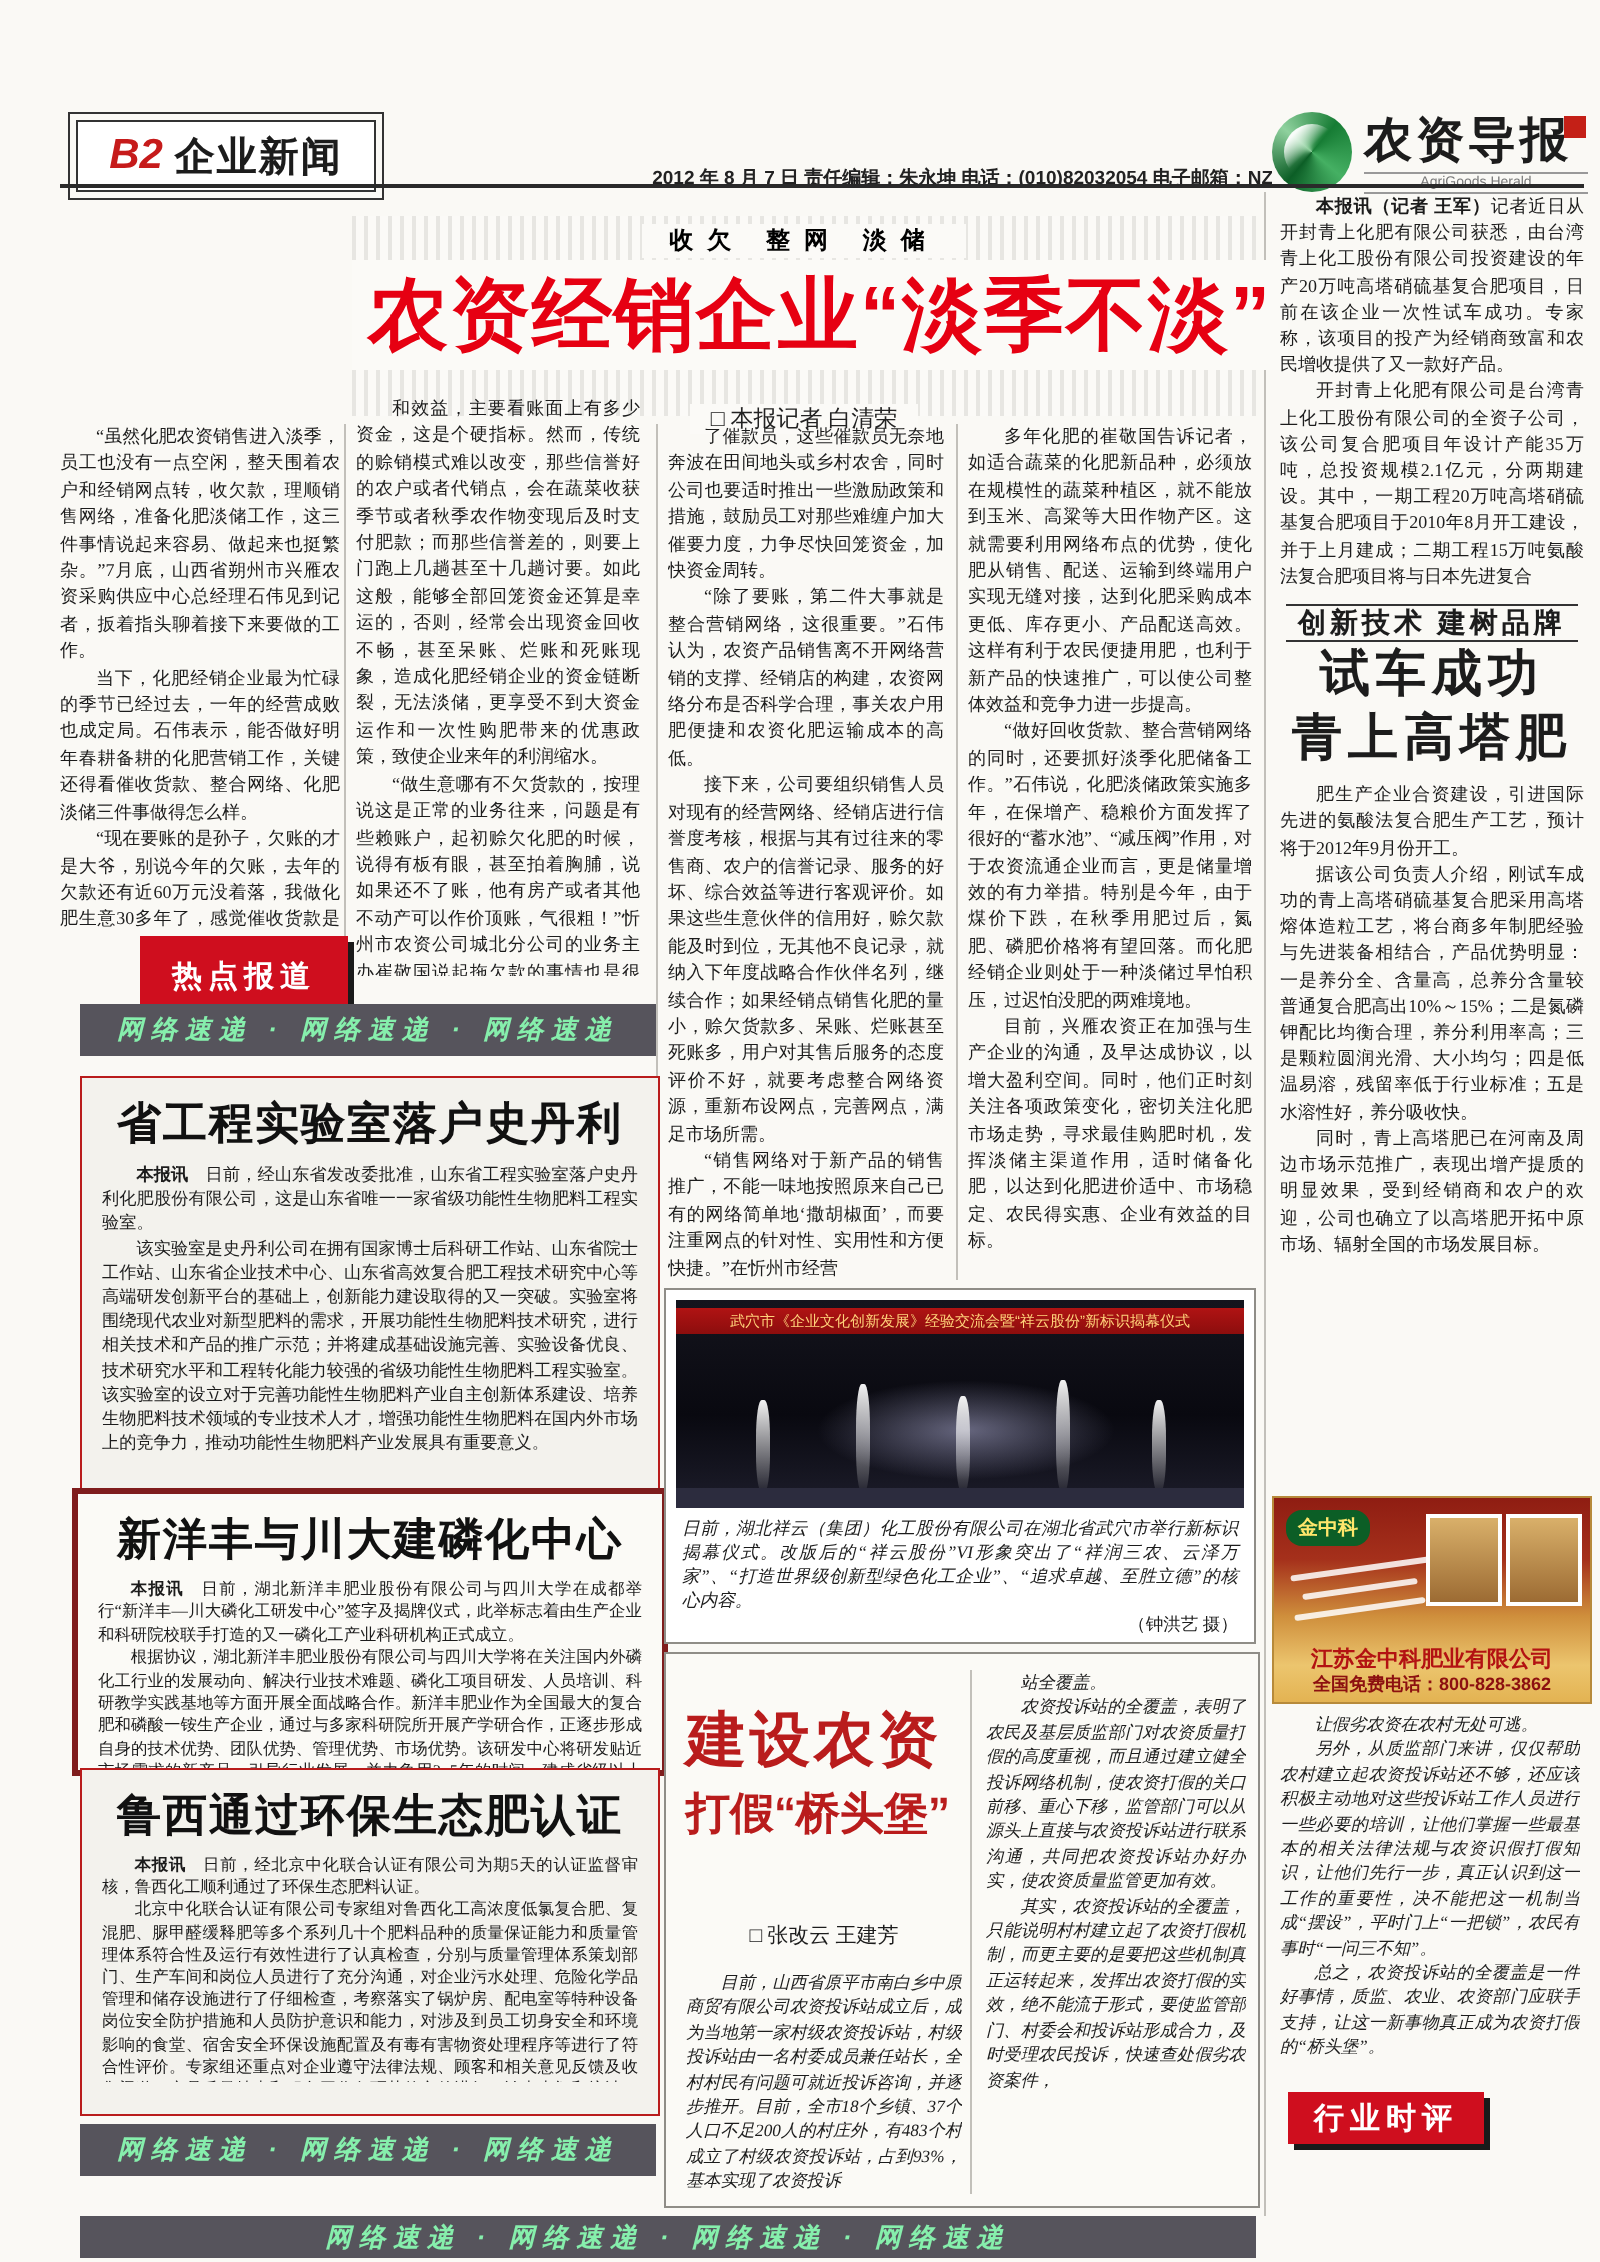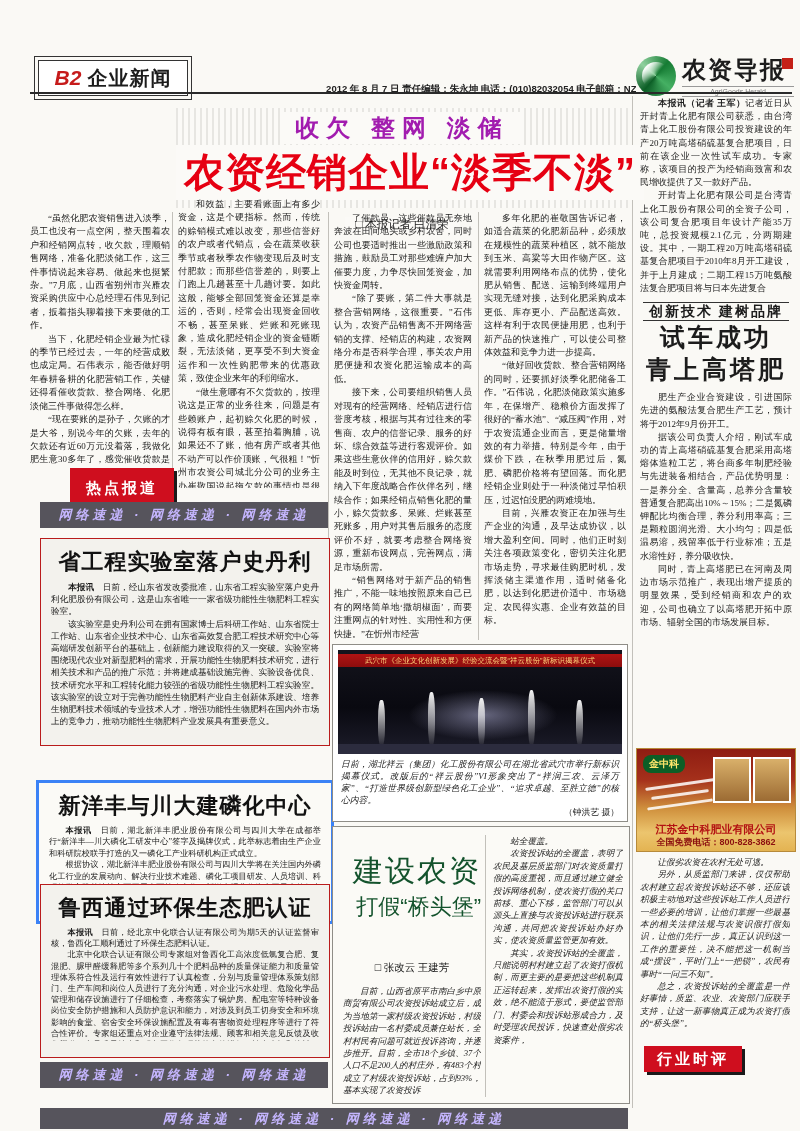--- a/index.html
+++ b/index.html
@@ -24,41 +24,41 @@
   .logo .seal{position:absolute;left:146px;top:6px;width:11px;height:11px;background:#c42017;}
   .logo .en{position:absolute;left:46px;top:34px;width:112px;text-align:center;font-size:7px;color:#777;
             border-top:1px solid #999;border-bottom:1px solid #999;padding:1px 0;
             font-family:"Liberation Sans","DejaVu Sans",sans-serif;}
   .hrule{position:absolute;left:30px;top:92px;width:762px;border-top:2px solid #2a2a2a;}
   .vrule{position:absolute;width:0;border-left:1px solid #c2c0ba;}
   
   .lead{position:absolute;left:176px;top:108px;width:452px;height:100px;text-align:center;
         background:repeating-linear-gradient(90deg,#e7e6e2 0 2px,#fbfaf7 2px 6px);}
   .lead .kicker{display:inline-block;margin-top:4px;padding:0 14px;background:#fbfaf7;
-        font-family:"Liberation Sans","DejaVu Sans",sans-serif;font-size:24px;font-weight:bold;
-        letter-spacing:7px;color:#a21caf;}
+        font-family:"Liberation Sans","DejaVu Sans",sans-serif;font-size:12px;font-weight:bold;
+        letter-spacing:7px;color:#000000;}
   .lead .title{display:inline-block;padding:0 8px;background:#fbfaf7;margin-top:1px;
         font-family:"Liberation Sans","DejaVu Sans",sans-serif;font-size:40px;font-weight:900;
         letter-spacing:1px;color:#e60012;white-space:nowrap;}
   .lead .byline{display:inline-block;margin-top:17px;padding:0 10px;background:#fbfaf7;
         font-size:11.5px;color:#222;text-align:right;}
   
   .col{position:absolute;font-size:9px;line-height:13.4px;text-align:justify;overflow:hidden;}
   .col p{margin:0;text-indent:2em;}
   .lede{font-weight:bold;}
   
   .badge{position:absolute;background:#cf0e1e;color:#fff;display:flex;align-items:center;justify-content:center;
          font-family:"Liberation Sans","DejaVu Sans",sans-serif;font-weight:bold;font-size:15px;letter-spacing:3px;
          box-shadow:3px 3px 0 #1a1a1a;}
-  .netbar{position:absolute;background:#56545c;color:#c4b5fd;display:flex;align-items:center;justify-content:center;
+  .netbar{position:absolute;background:#56545c;color:#86efac;display:flex;align-items:center;justify-content:center;
           font-family:"Liberation Sans","DejaVu Sans",sans-serif;font-weight:bold;font-style:italic;
           font-size:13px;letter-spacing:4px;}
   
   .artbox{position:absolute;border:1px solid #b91c1c;background:#f3f2ed;padding:6px 10px;overflow:hidden;}
-  .artbox.red{border:3px solid #3b82f6;background:#fbfaf6;margin-top:36px;}
+  .artbox.red{border:3px solid #7f1d1d;background:#fbfaf6;}
   .artbox h2{margin:2px 0 4px 0;text-align:center;font-family:"Liberation Sans","DejaVu Sans",sans-serif;
              font-size:22px;font-weight:900;letter-spacing:1px;color:#111;}
   .artbody{font-size:8.6px;line-height:12.2px;text-align:justify;}
   .artbody p{margin:0;text-indent:2em;}
   .byline-r{text-align:left;font-size:8.6px;margin-top:19px;}
   
   .photobox{position:absolute;left:332px;top:644px;width:296px;height:178px;border:1px solid #8f8d87;
             background:#fff;box-sizing:border-box;}
   .photo{position:relative;width:284px;height:104px;margin:5px auto 0 auto;overflow:hidden;
          background:linear-gradient(180deg,#14141d 0%,#090910 55%,#1d1d2b 100%);}
@@ -90,22 +90,22 @@
   .ad .frame{position:absolute;top:8px;width:34px;height:42px;border:2px solid #fff;
       background:linear-gradient(180deg,#d9b06a,#9c6b33);}
   .ad .stroke{position:absolute;height:3px;background:rgba(255,255,255,.85);border-radius:2px;transform:rotate(-8deg);}
   .ad .company{position:absolute;left:0;bottom:14px;width:100%;text-align:center;color:#b31212;
       font-weight:900;font-size:11px;font-family:"Liberation Serif","DejaVu Serif",serif;}
   .ad .hotline{position:absolute;left:0;bottom:2px;width:100%;text-align:center;color:#8c1010;
       font-weight:bold;font-size:9px;font-family:"Liberation Sans","DejaVu Sans",sans-serif;}
   
   .jbox{position:absolute;left:332px;top:826px;width:298px;height:278px;border:1px solid #8f8d87;
         background:#fbfaf6;box-sizing:border-box;overflow:hidden;}
-  .jbox .bigtitle{position:absolute;left:10px;top:24px;width:138px;text-align:right;
-        font-family:"Liberation Sans","DejaVu Sans",sans-serif;font-weight:400;color:#14532d;}
+  .jbox .bigtitle{position:absolute;left:10px;top:24px;width:138px;text-align:left;
+        font-family:"Liberation Sans","DejaVu Sans",sans-serif;font-weight:700;color:#b91c1c;}
   .jbox .bigtitle .l1{font-size:30px;letter-spacing:2px;line-height:40px;}
   .jbox .bigtitle .l2{font-size:22px;letter-spacing:0;line-height:32px;}
   .jbox .authors{position:absolute;left:10px;top:134px;width:138px;text-align:center;font-size:10.5px;}
   .jcol{position:absolute;font-size:8.6px;line-height:12.4px;text-align:justify;font-style:italic;overflow:hidden;}
   .jcol p{margin:0;text-indent:2em;}
 </style>
 </head>
 <body>
 
 <div id="canvas">

